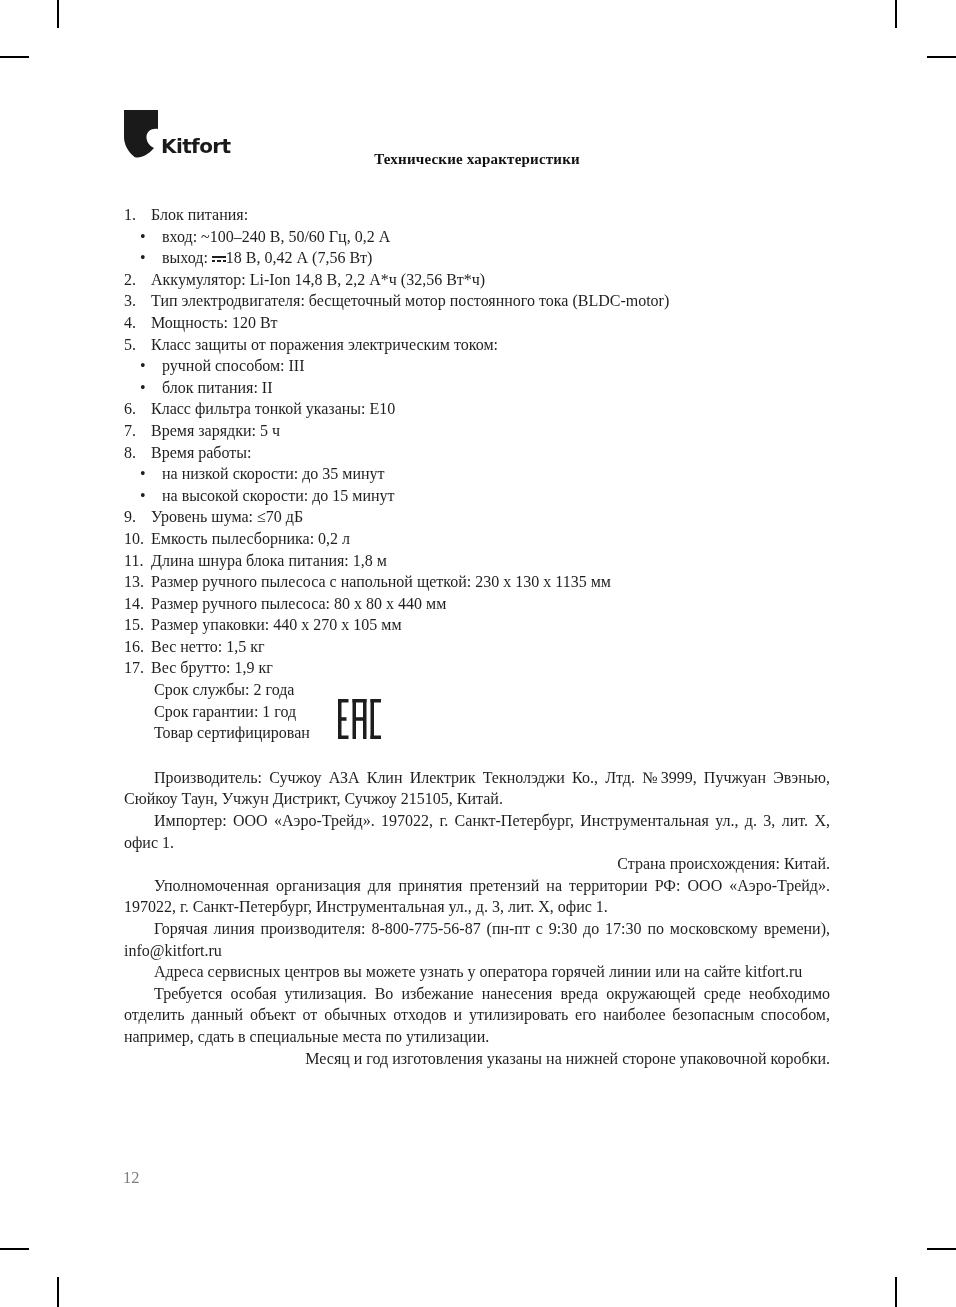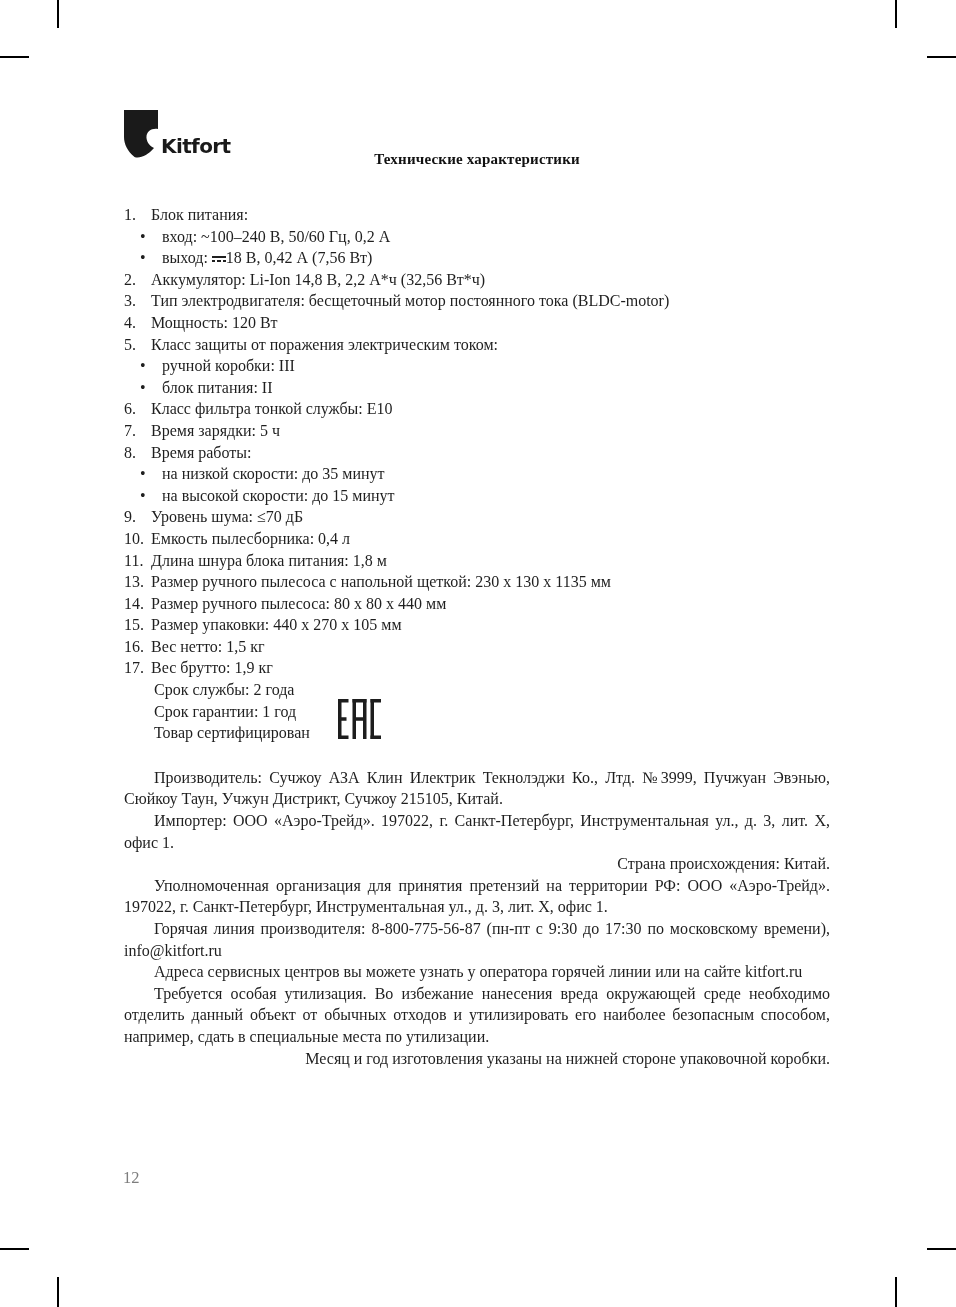--- a/index.html
+++ b/index.html
@@ -110,29 +110,29 @@
       <div class="spec-line">
         <span class="num">4.</span>
         <span class="txt">Мощность: 120 Вт</span>
       </div>
       <div class="spec-line">
         <span class="num">5.</span>
         <span class="txt">Класс защиты от поражения электрическим током:</span>
       </div>
       <div class="spec-line sub">
         <span class="bullet">•</span>
-        <span class="txt">ручной коробки: III</span>
+        <span class="txt">ручной способом: III</span>
       </div>
       <div class="spec-line sub">
         <span class="bullet">•</span>
         <span class="txt">блок питания: II</span>
       </div>
       <div class="spec-line">
         <span class="num">6.</span>
-        <span class="txt">Класс фильтра тонкой службы: E10</span>
+        <span class="txt">Класс фильтра тонкой указаны: E10</span>
       </div>
       <div class="spec-line">
         <span class="num">7.</span>
         <span class="txt">Время зарядки: 5 ч</span>
       </div>
       <div class="spec-line">
         <span class="num">8.</span>
         <span class="txt">Время работы:</span>
       </div>
       <div class="spec-line sub">
@@ -142,21 +142,21 @@
       <div class="spec-line sub">
         <span class="bullet">•</span>
         <span class="txt">на высокой скорости: до 15 минут</span>
       </div>
       <div class="spec-line">
         <span class="num">9.</span>
         <span class="txt">Уровень шума: ≤70 дБ</span>
       </div>
       <div class="spec-line">
         <span class="num">10.</span>
-        <span class="txt">Емкость пылесборника: 0,4 л</span>
+        <span class="txt">Емкость пылесборника: 0,2 л</span>
       </div>
       <div class="spec-line">
         <span class="num">11.</span>
         <span class="txt">Длина шнура блока питания: 1,8 м</span>
       </div>
       <div class="spec-line">
         <span class="num">13.</span>
         <span class="txt">Размер ручного пылесоса с напольной щеткой: 230 х 130 х 1135 мм</span>
       </div>
       <div class="spec-line">

